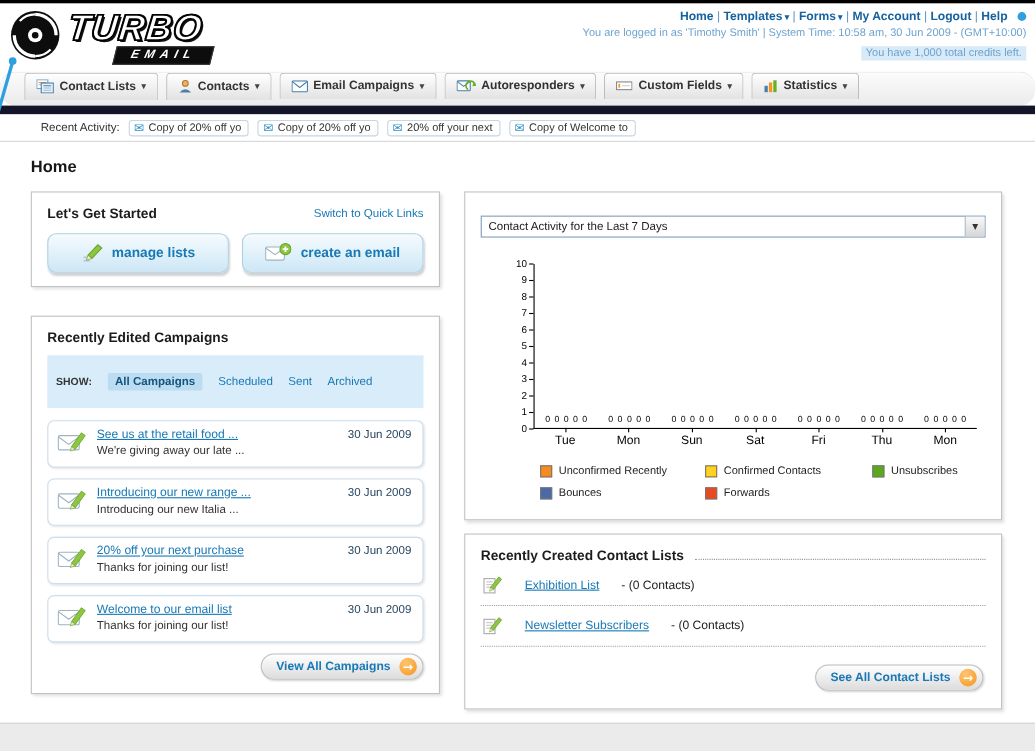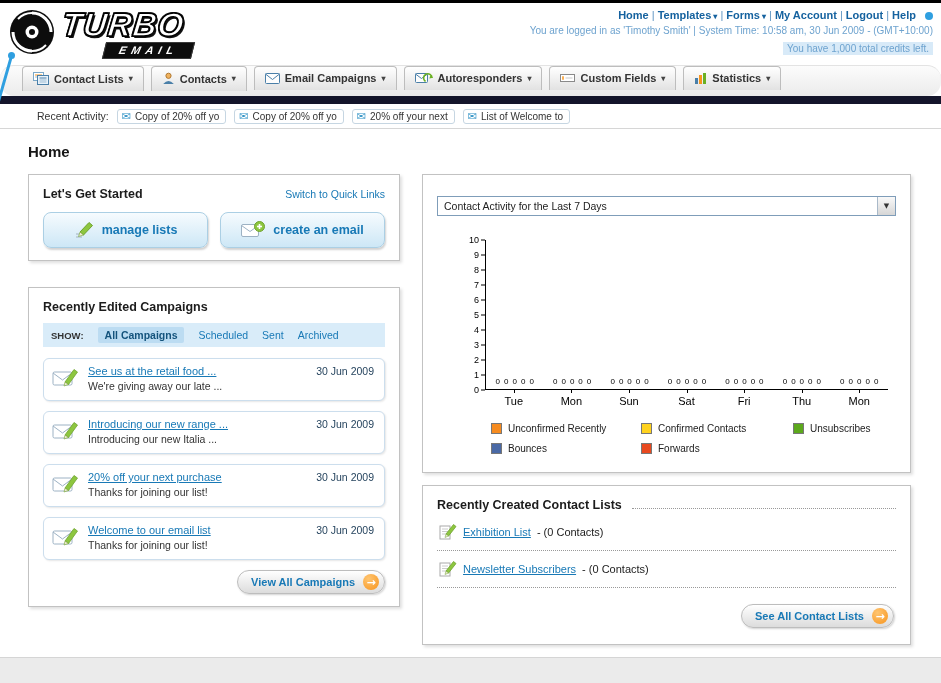--- a/index.html
+++ b/index.html
@@ -98,21 +98,21 @@
     height: 36px; border: 1px solid #abcfe4; border-radius: 8px;
     background: linear-gradient(#f6fbfe, #cde7f6);
     box-shadow: 1px 2px 2px rgba(0,0,0,0.18);
     font-family: "Liberation Sans", sans-serif;
     font-size: 12.5px; font-weight: bold; color: #1879b6; cursor: pointer;
   }
 
   
   .show-tabs {
     background: #d9ecf9; display: flex; align-items: center; gap: 14px;
-    padding: 4px 8px; font-size: 10.5px; margin: 9px 0 11px;
+    padding: 16px 8px; font-size: 10.5px; margin: 9px 0 11px;
   }
   .show-label { font-size: 9.5px; font-weight: bold; color: #333; }
   .show-tab { color: #1879b6; cursor: pointer; }
   .show-tab.selected { background: #bcdcf2; border-radius: 2px; padding: 2px 7px; color: #14537c; font-weight: bold; }
   .camp-item {
     border: 1px solid #ccdeed; border-radius: 6px; background: #fff;
     box-shadow: 1px 1px 2px rgba(0,0,0,0.10);
     padding: 6px 10px 8px 8px; display: flex; gap: 8px; margin-bottom: 10px; cursor: pointer;
   }
   .camp-icon { flex: none; margin-top: 2px; }
@@ -167,21 +167,21 @@
     display: grid; grid-template-columns: 150px 152px auto; row-gap: 9px;
     padding: 0 0 6px 54px; font-size: 10px; color: #222;
   }
   .legend-item { display: flex; align-items: center; gap: 6px; }
   .legend-swatch { width: 11px; height: 11px; border: 1px solid #777; flex: none; }
 
   
   .cl-title-row { display: flex; align-items: baseline; gap: 10px; margin-bottom: 2px; }
   .dotted-fill { flex: 1; border-bottom: 1px dotted #999; height: 9px; }
   .cl-item {
-    display: flex; align-items: center; gap: 6px; padding: 9px 2px;
+    display: flex; align-items: center; gap: 20px; padding: 9px 2px;
     border-bottom: 1px dotted #999; font-size: 11px; cursor: pointer;
   }
   .cl-link { color: #1879b6; text-decoration: underline; cursor: pointer; }
   .cl-suffix { color: #222; }
   .see-all-row { display: flex; justify-content: flex-end; margin: 16px 2px 4px; }
 
   
   .footer-strip {
     position: absolute; left: 0; right: 0; bottom: 0; height: 26px;
     background: #ebebeb; border-top: 1px solid #d5d5d5;
@@ -295,21 +295,21 @@
   <span class="activity-item">
     <span class="env-glyph">✉</span>
     <span>Copy of 20% off yo</span>
   </span>
   <span class="activity-item">
     <span class="env-glyph">✉</span>
     <span>20% off your next</span>
   </span>
   <span class="activity-item">
     <span class="env-glyph">✉</span>
-    <span>List of Welcome to</span>
+    <span>Copy of Welcome to</span>
   </span>
 </div>
 
 <main class="main">
   <h1 class="page-title">Home</h1>
 
   <div class="columns">
 
     <div class="left-col">
 

